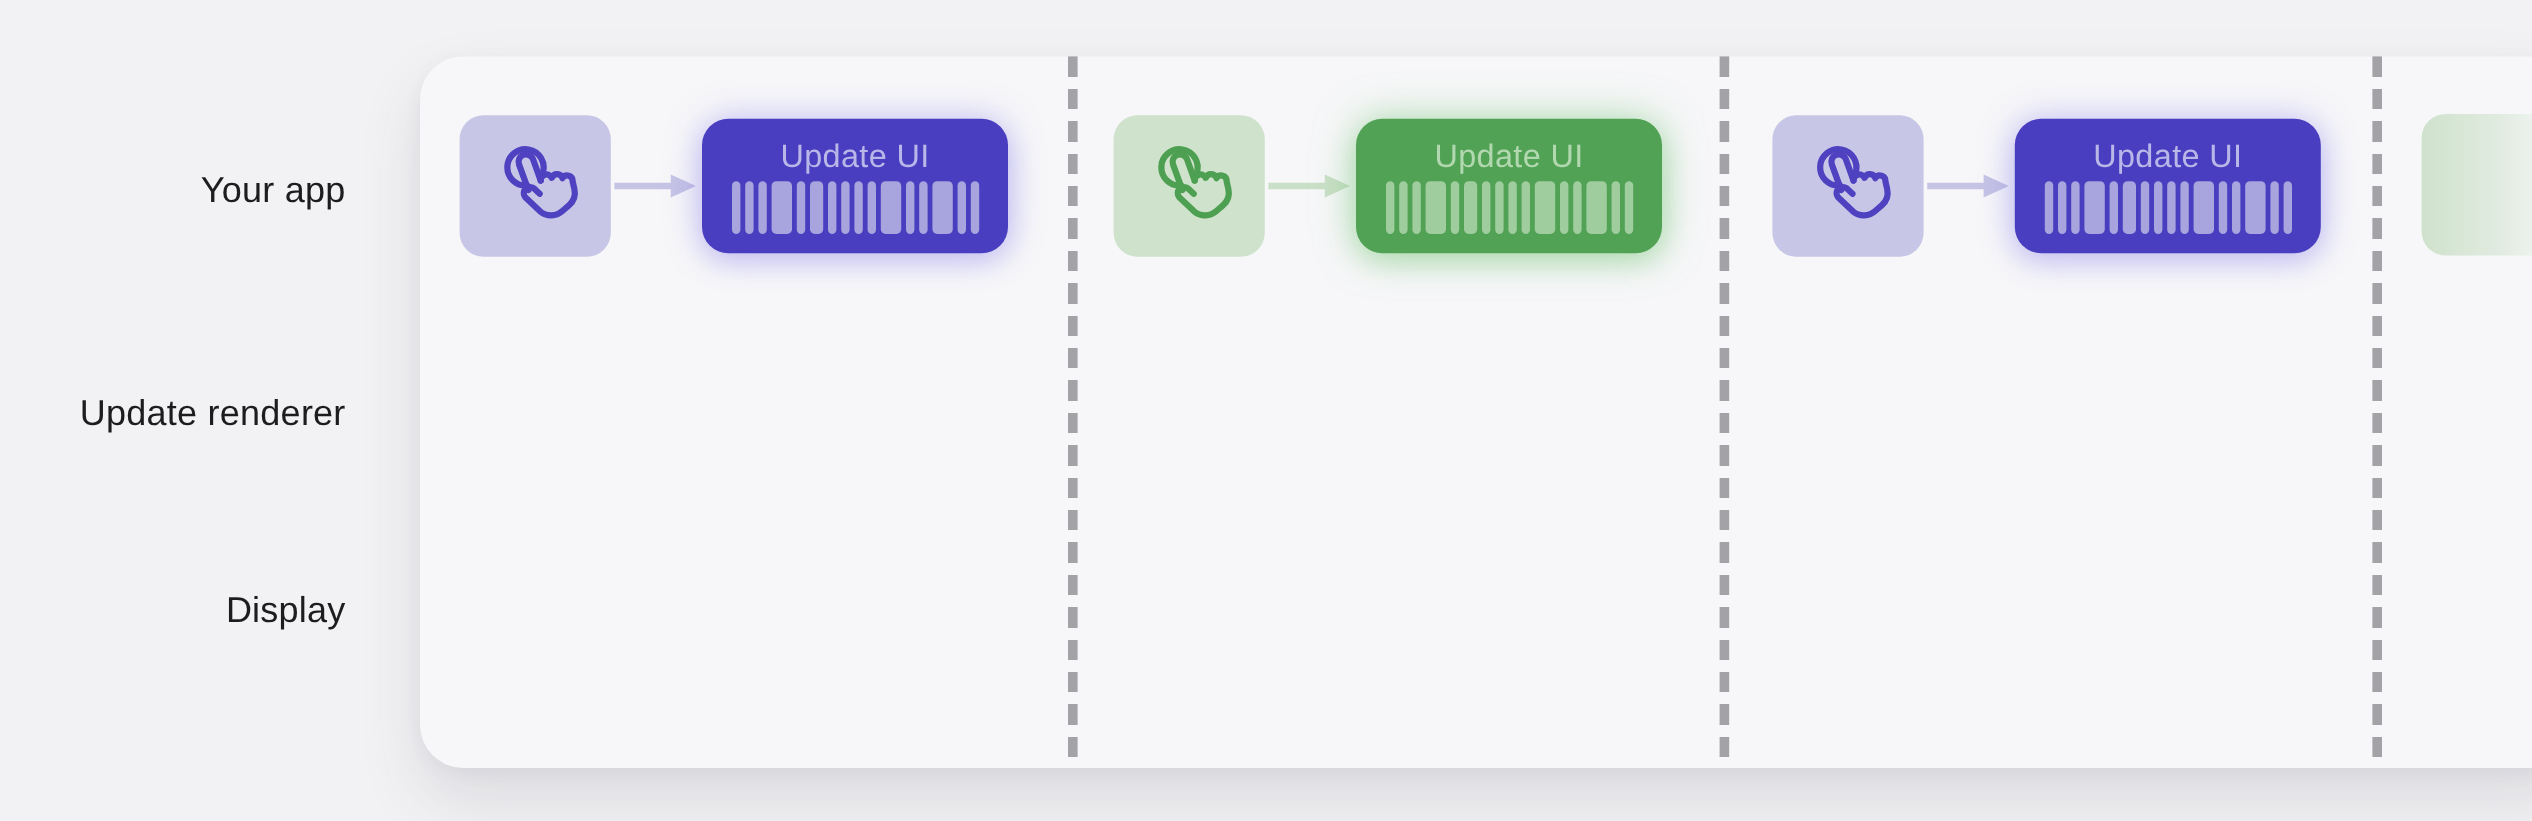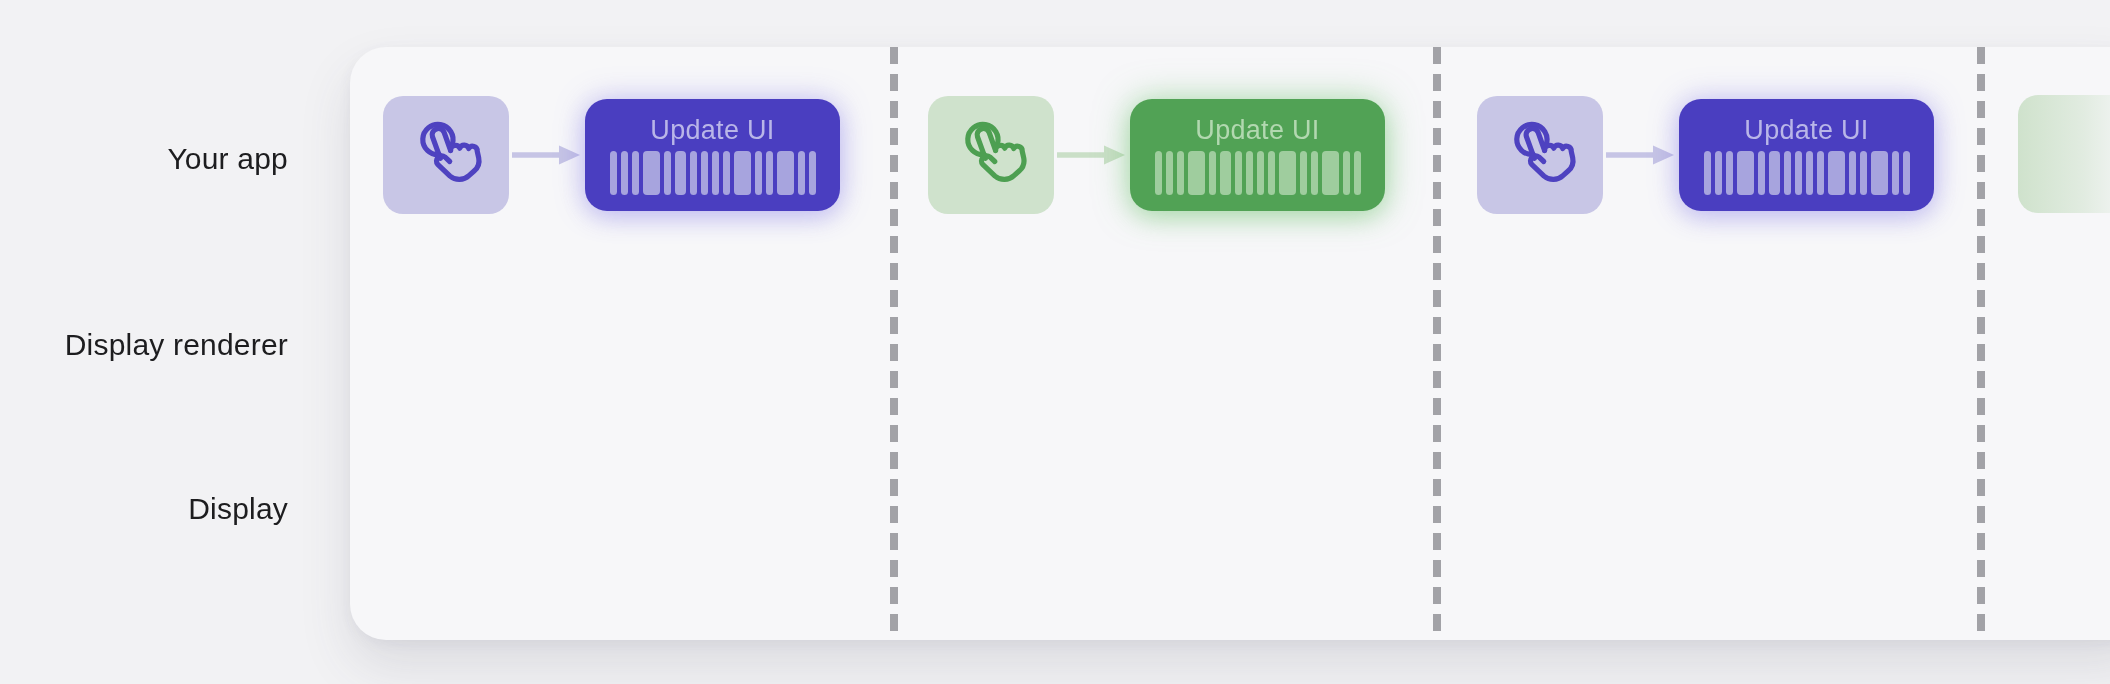--- a/index.html
+++ b/index.html
@@ -78,21 +78,21 @@
       rgba(207,226,204,0) 100%);
   }
 </style>
 </head>
 <body>
 
 <div class="screen">
 
   <div class="labels">
     <div class="row-label rl-0">Your app</div>
-    <div class="row-label rl-1">Display renderer</div>
+    <div class="row-label rl-1">Update renderer</div>
     <div class="row-label rl-2">Display</div>
   </div>
 
   <div class="panel">
 
     <div class="vline v-0"></div>
     <div class="vline v-1"></div>
     <div class="vline v-2"></div>
 
     <div class="group g-0 theme-purple">

